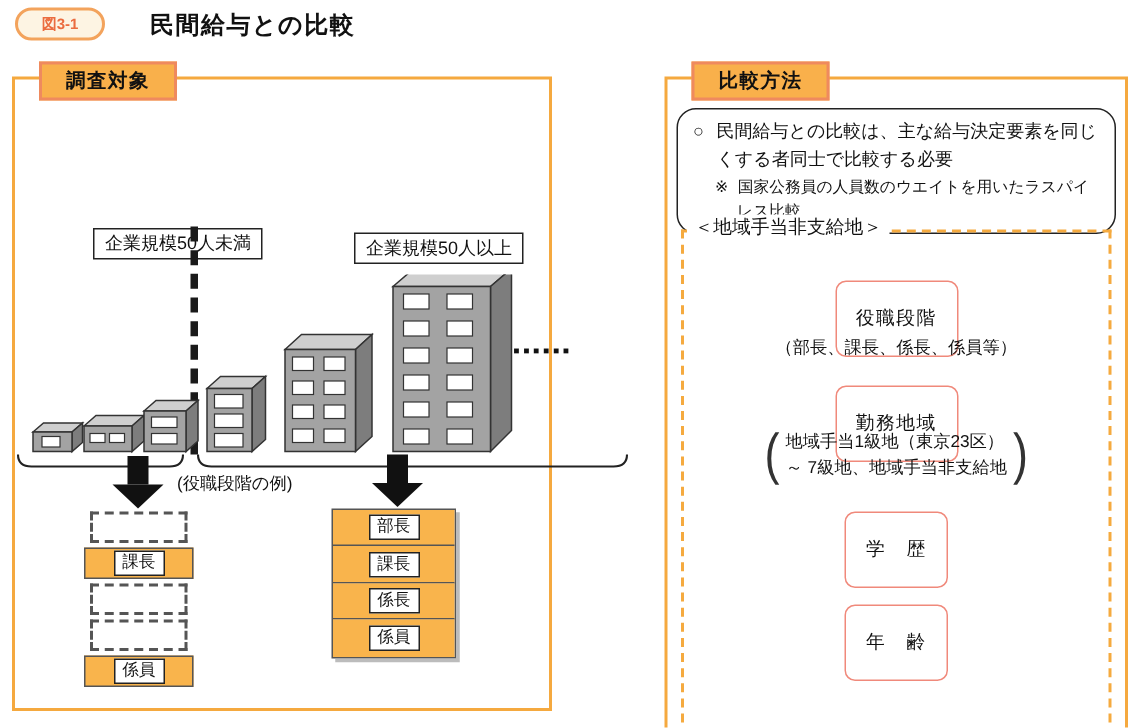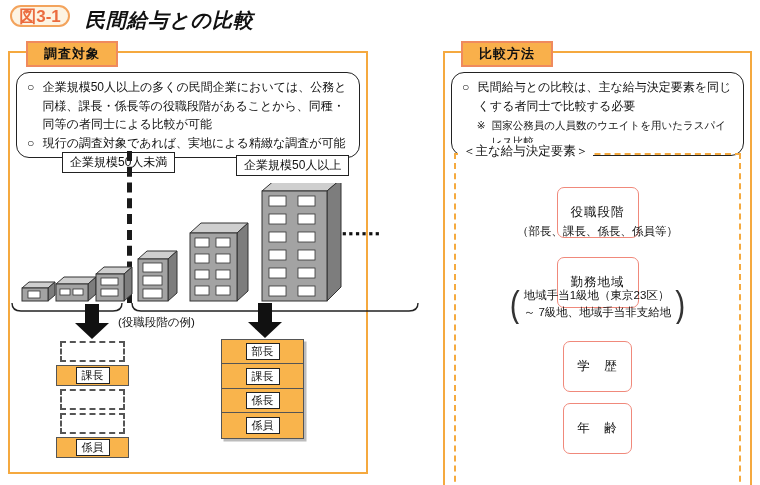--- a/index.html
+++ b/index.html
@@ -2,23 +2,23 @@
 <html><head>
 <meta charset="utf-8">
 <style>
   * { box-sizing: border-box; margin: 0; padding: 0; }
   body { background:#fff; font-family:"Liberation Sans","DejaVu Sans",sans-serif; }
   .canvas { position:relative; width:760px; height:485px; background:#fff; overflow:hidden; color:#111; }
 
   
   .fig-badge { position:absolute; left:10px; top:5px; width:60px; height:22px;
     border:2px solid #F3A35C; border-radius:11px; background:#FDF4E3;
-    color:#EB6C3F; font-weight:bold; font-size:17px;
+    color:#EB6C3F; font-weight:bold; font-size:10px;
     display:flex; align-items:center; justify-content:center; }
-  .fig-title { position:absolute; left:85px; top:7px; font-size:20px; font-weight:bold; letter-spacing:1px;font-style:italic; }
+  .fig-title { position:absolute; left:100px; top:7px; font-size:16px; font-weight:bold; letter-spacing:1px; }
 
   
   .panel { position:absolute; top:51px; background:#fff; border:2px solid #F5A93F; }
   .panel-left  { left:8px;  width:360px; height:423px; }
   .panel-right { left:443px; width:309px; height:484px; }
   .tab { position:absolute; top:-12px; left:16px; background:#F9B04B; border:2px solid #EF8A5E;
     font-weight:bold; font-size:13px; padding:2px 16px; color:#111; letter-spacing:1px; }
 
   
   .note-box { position:absolute; left:6px; right:6px; top:19px; border:1.5px solid #222;
@@ -77,28 +77,20 @@
 <body>
 
 <div class="canvas">
 
   <div class="fig-badge">図3-1</div>
   <div class="fig-title">民間給与との比較</div>
 
   <div class="panel panel-left">
     <div class="tab">調査対象</div>
 
-    <div class="note-box">
-      <div class="note">
-        <span class="marker">○</span><span>企業規模50人以上の多くの民間企業においては、公務と同様、課長・係長等の役職段階があることから、同種・同等の者同士による比較が可能</span>
-      </div>
-      <div class="note">
-        <span class="marker">○</span><span>現行の調査対象であれば、実地による精緻な調査が可能</span>
-      </div>
-    </div>
 
     <div class="grp-label grp-label-small">企業規模50人未満</div>
     <div class="grp-label grp-label-large">企業規模50人以上</div>
     <div class="divider"></div>
 
     <svg class="scene-svg" width="424" height="130" viewBox="0 0 424 130">
       <g stroke="#333" stroke-width="1">
 
         <polygon points="12,105 19,99 45,99 38,105" fill="#CFCFCF"></polygon>
         <polygon points="38,105 45,99 45,112 38,118" fill="#7D7D7D"></polygon>
@@ -230,16 +222,16 @@
         </span>
       </div>
 
       <div class="f-center f-edu-box">
         <span class="factor-box">学　歴</span>
       </div>
       <div class="f-center f-age-box">
         <span class="factor-box">年　齢</span>
       </div>
     </div>
-    <div class="factors-title">＜主な給与決定要素＞</div>
+    <div class="factors-title">＜地域手当非支給地＞</div>
   </div>
 
 </div>
 
 </body></html>

